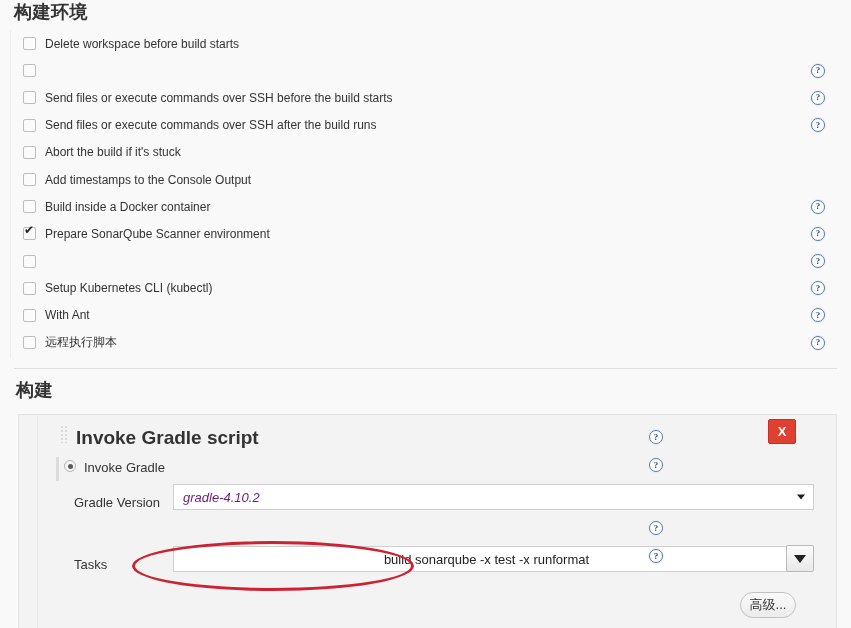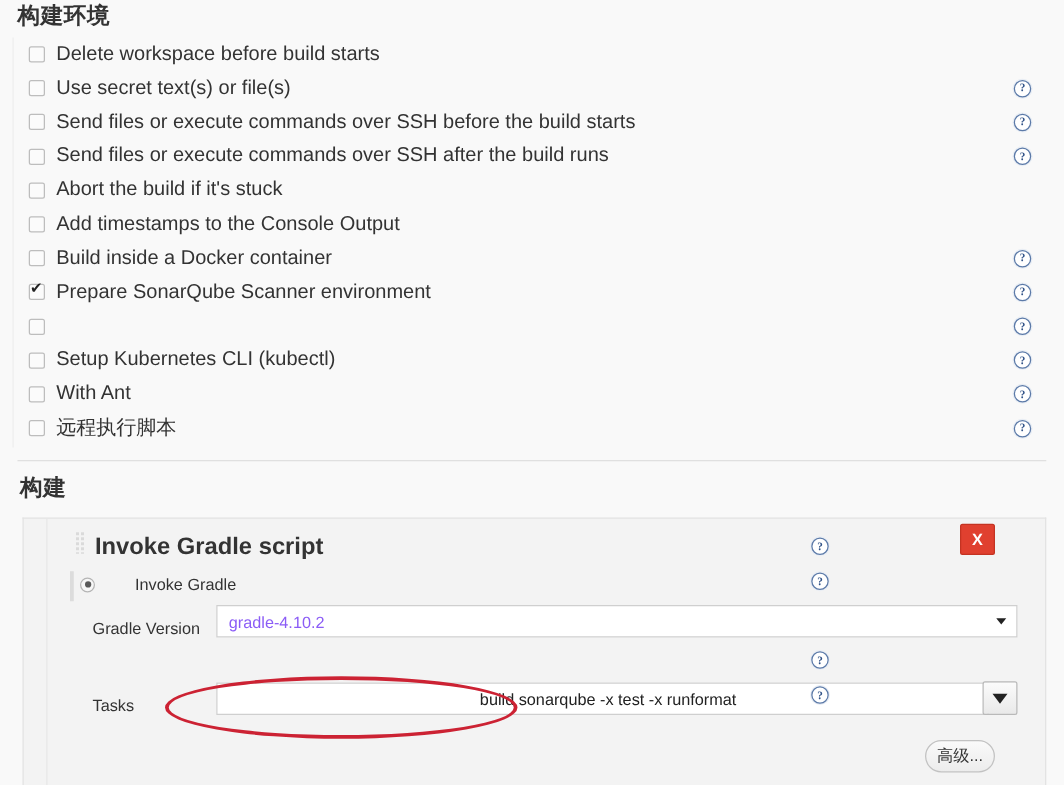--- a/index.html
+++ b/index.html
@@ -60,21 +60,21 @@
   }
   .cb.checked::after {
     content: "✔";
     position: absolute;
     left: 0px; top: -4px;
     font-size: 12px;
     line-height: 13px;
     color: #222;
   }
   .env-label {
-    font-size: 16px;
+    font-size: 12px;
     color: #333333;
     white-space: nowrap;
   }
   .help {
     position: absolute;
     right: 12px;
     width: 14px; height: 14px;
     border-radius: 50%;
     background: #ffffff;
     border: 1px solid #5c7aa8;
@@ -118,23 +118,22 @@
   .panel-heading {
     position: absolute;
     left: 38px; top: 12px;
     font-size: 19px;
     font-weight: bold;
     color: #333333;
   }
   .radio-row {
     position: absolute;
     display: flex;
-    align-items: center;
+    align-items: flex-start;
     left: 18px;
-    gap: 24px;
   }
   .radio-bar {
     position: absolute;
     left: 0; top: -3px;
     width: 3px; height: 24px;
     background: #dcdcdc;
   }
   .radio {
     width: 12px; height: 12px;
     border-radius: 50%;
@@ -158,24 +157,25 @@
   .field-label {
     position: absolute;
     font-size: 13px;
     color: #333333;
   }
   .select-box {
     position: absolute;
     background: #ffffff;
     border: 1px solid #cfcfcf;
     font-size: 13px;
-    color: #8b5cf6;
+    color: #701a75;
     display: flex;
     align-items: center;
     padding-left: 9px;
+    font-style: italic;
   }
   .select-caret {
     position: absolute;
     right: 8px; top: 50%;
     transform: translateY(-50%);
     width: 0; height: 0;
     border-left: 4px solid transparent;
     border-right: 4px solid transparent;
     border-top: 5px solid #222;
   }
@@ -249,21 +249,20 @@
 
   <div class="section-title" id="title-build-env">构建环境</div>
 
   <div class="env-block" id="env-list">
       <div class="env-row">
         <div class="cb"></div>
         <span class="env-label">Delete workspace before build starts</span>
       </div>
       <div class="env-row">
         <div class="cb"></div>
-        <span class="env-label">Use secret text(s) or file(s)</span>
         <div class="help">?</div>
       </div>
       <div class="env-row">
         <div class="cb"></div>
         <span class="env-label">Send files or execute commands over SSH before the build starts</span>
         <div class="help">?</div>
       </div>
       <div class="env-row">
         <div class="cb"></div>
         <span class="env-label">Send files or execute commands over SSH after the build runs</span>

